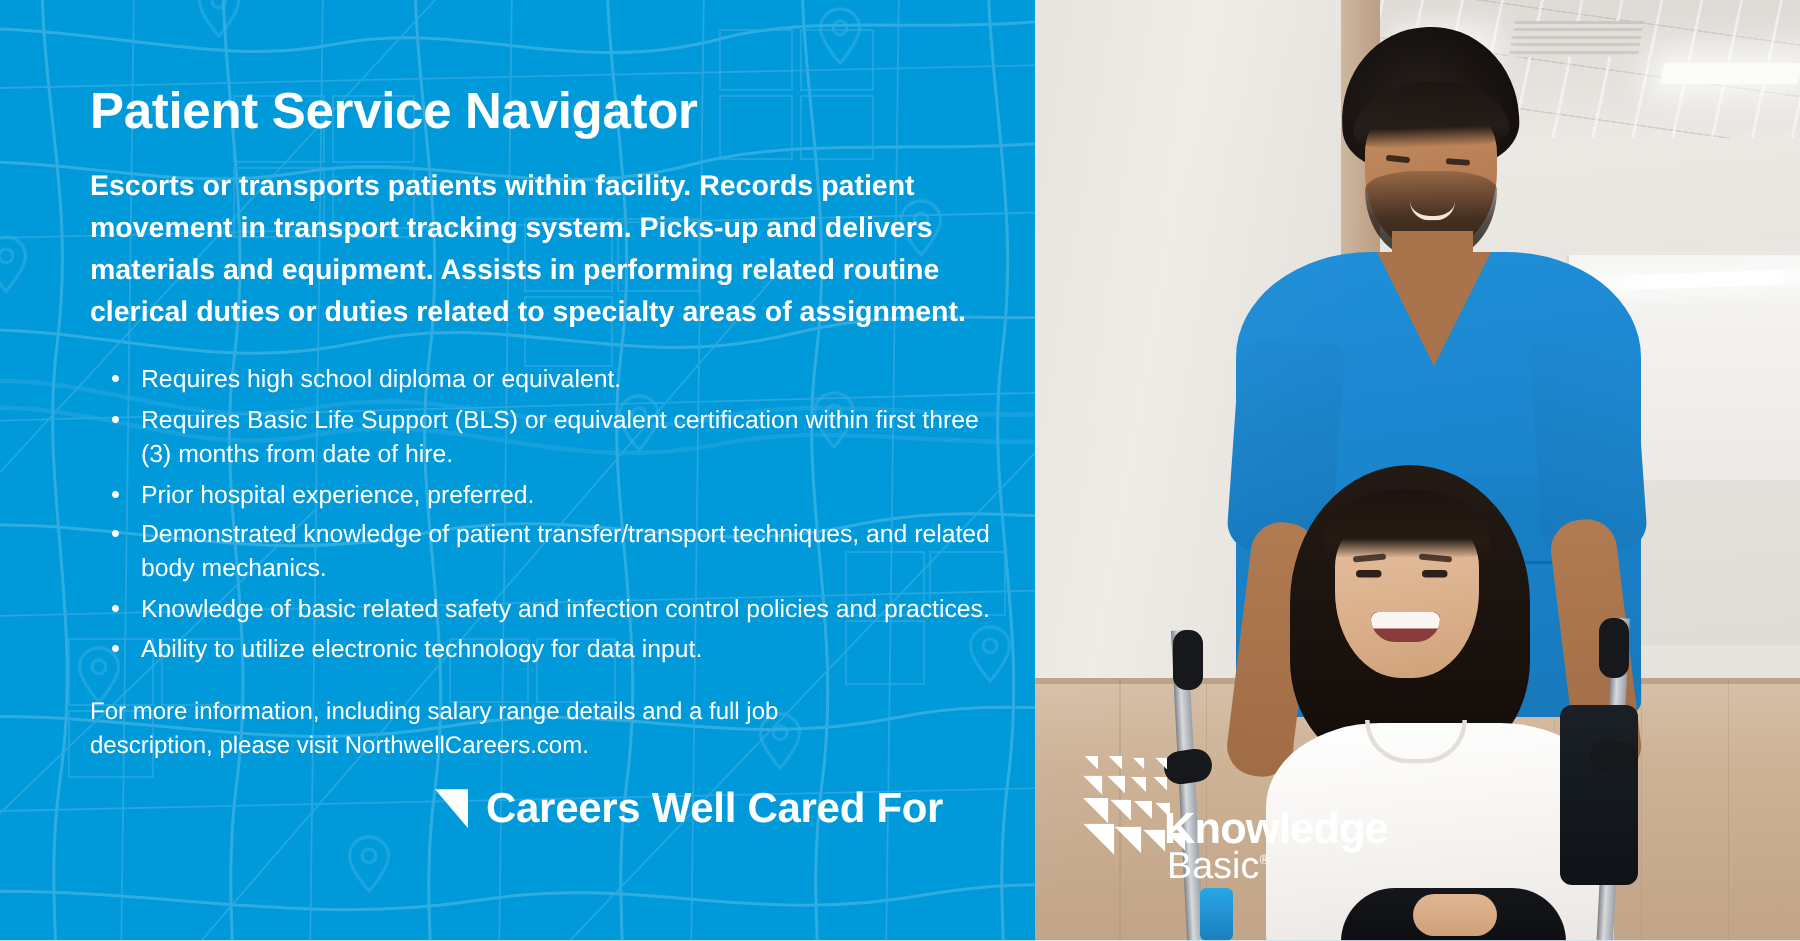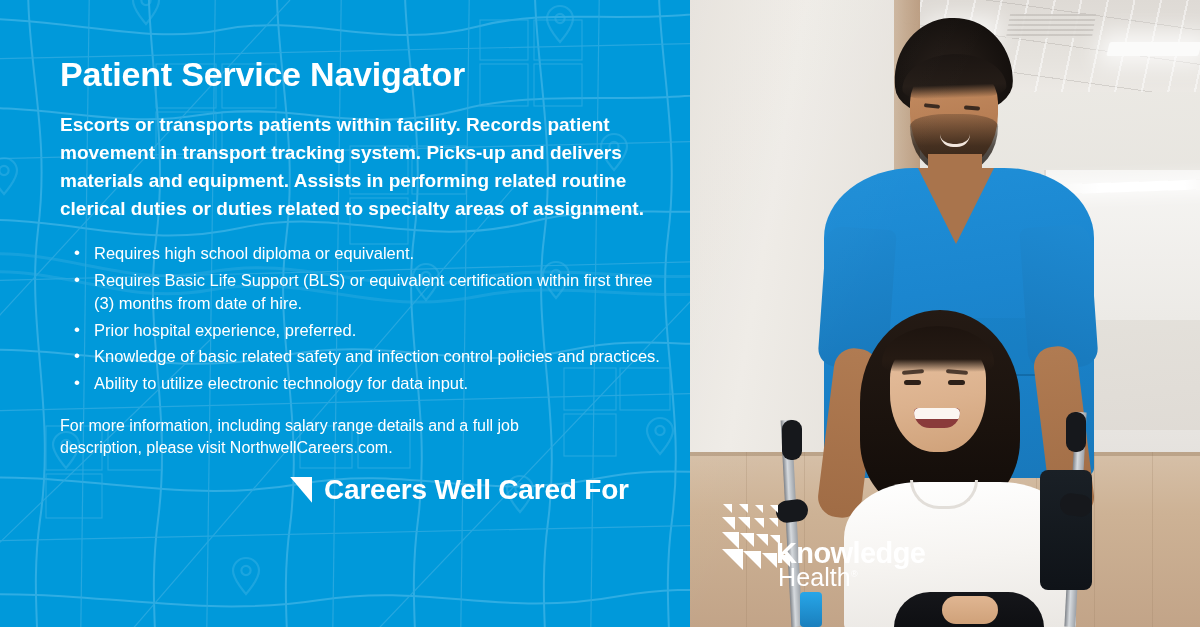--- a/index.html
+++ b/index.html
@@ -513,21 +513,21 @@
       <div class="tri" style="left:18px; top:30px; width:14px; height:14px;"></div>
       <div class="tri" style="left:34px; top:31px; width:12px; height:12px;"></div>
       <div class="tri" style="left:48px; top:32px; width:10px; height:10px;"></div>
 
       <div class="tri" style="left:0px;  top:46px; width:21px; height:21px;"></div>
       <div class="tri" style="left:21px; top:48px; width:18px; height:18px;"></div>
       <div class="tri" style="left:40px; top:50px; width:15px; height:15px;"></div>
       <div class="tri" style="left:56px; top:52px; width:12px; height:12px;"></div>
     </div>
     <div class="logo-word">Knowledge</div>
-    <div class="logo-sub"><span>Health</span><span class="logo-reg">®</span></div>
+    <div class="logo-sub"><span>Basic</span><span class="logo-reg">®</span></div>
   </div>
 
   <div class="blue-pane">
 
     <div class="map-bg">
       <svg viewBox="0 0 770 707" preserveAspectRatio="xMidYMid slice" aria-hidden="true">
         <defs>
           <g id="pin">
             <path d="M0,-14 C7.2,-14 13,-8.4 13,-1.4 C13,7.6 0,22 0,22 C0,22 -13,7.6 -13,-1.4 C-13,-8.4 -7.2,-14 0,-14 Z" fill="none" stroke="#33AFE4" stroke-width="2.2"></path>
             <circle cx="0" cy="-1.5" r="4.6" fill="none" stroke="#33AFE4" stroke-width="2.2"></circle>
@@ -614,20 +614,21 @@
     <div class="content">
 
       <h1 class="job-title">Patient Service Navigator</h1>
 
       <p class="job-summary">Escorts or transports patients within facility. Records patient movement in transport tracking system. Picks-up and delivers materials and equipment. Assists in performing related routine clerical duties or duties related to specialty areas of assignment.</p>
 
       <ul class="req-list">
         <li>Requires high school diploma or equivalent.</li>
         <li>Requires Basic Life Support (BLS) or equivalent certification within first three (3) months from date of hire.</li>
         <li>Prior hospital experience, preferred.</li>
+        <li>Demonstrated knowledge of patient transfer/transport techniques, and related body mechanics.</li>
         <li>Knowledge of basic related safety and infection control policies and practices.</li>
         <li>Ability to utilize electronic technology for data input.</li>
       </ul>
 
       <p class="more-info">For more information, including salary range details and a full job description, please visit NorthwellCareers.com.</p>
 
       <div class="tagline-row">
         <div class="tagline-mark"></div>
         <div class="tagline-text">Careers Well Cared For</div>
       </div>

